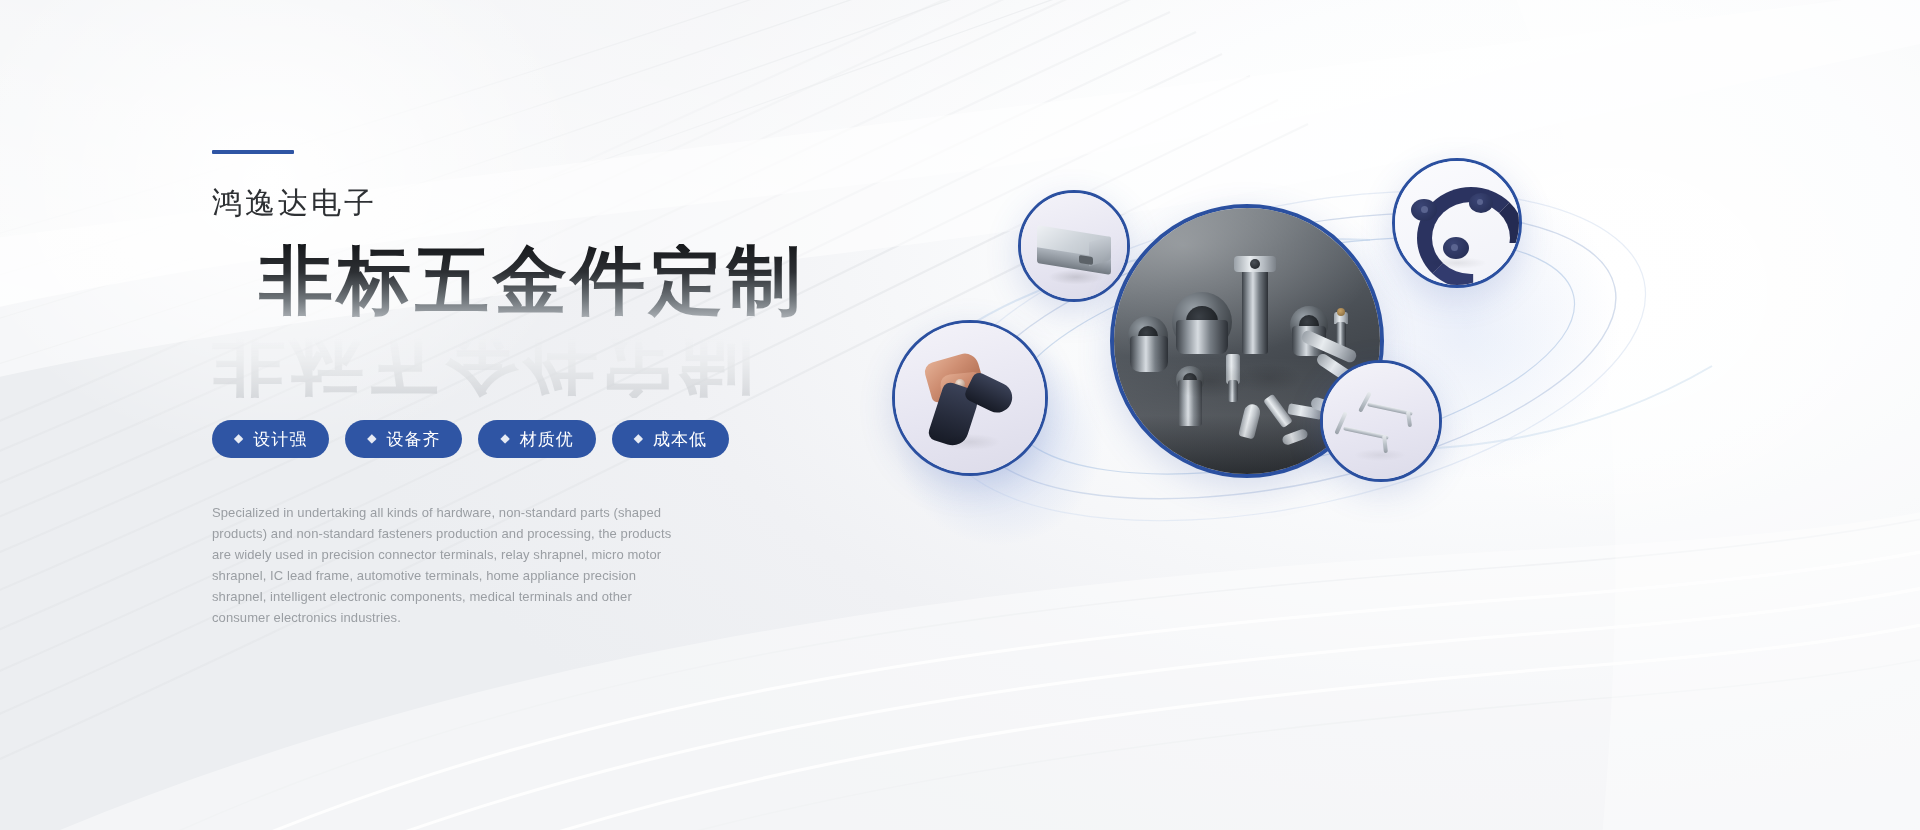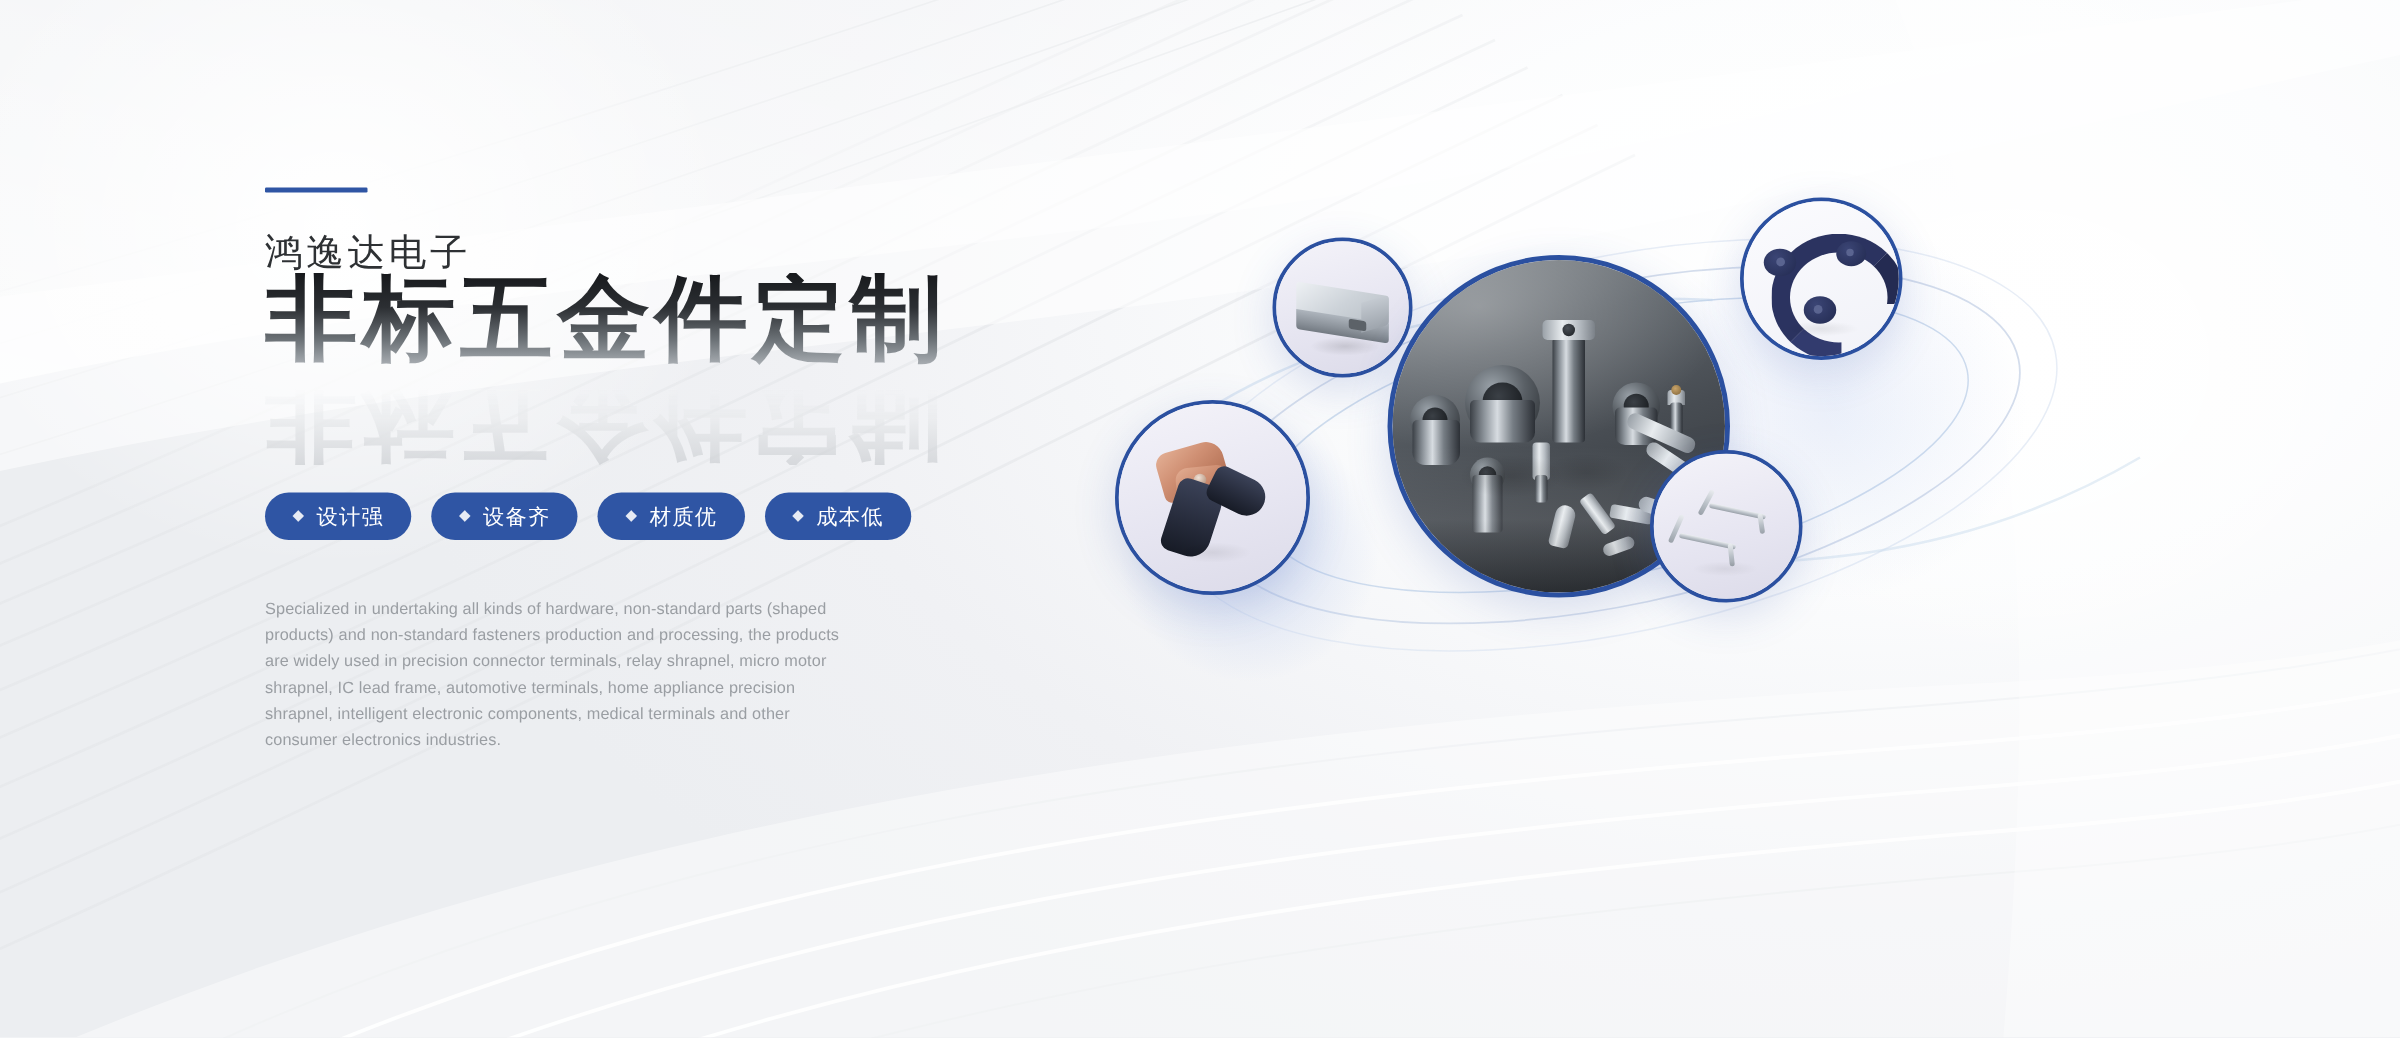--- a/index.html
+++ b/index.html
@@ -27,21 +27,21 @@
     pointer-events:none;}
 
   
   .copy{position:absolute;left:212px;top:150px;width:640px;}
 
   .accent-rule{width:82px;height:4px;background:#2f55a4;border-radius:1px;}
 
   .brand{margin-top:34px;font-size:30px;line-height:1;color:#2e3134;
     letter-spacing:3px;font-weight:400;}
 
-  .headline-wrap{position:relative;height:132px;}
+  .headline-wrap{position:relative;margin-top:26px;height:132px;text-align:center;}
   .headline{
     font-size:74px;line-height:1;font-weight:700;letter-spacing:4px;
     background:linear-gradient(180deg,#17191c 0%,#2c2f33 38%,#6e7479 74%,#a9aeb3 100%);
     -webkit-background-clip:text;background-clip:text;
     color:transparent;-webkit-text-fill-color:transparent;
     white-space:nowrap;
   }
   .headline-reflect{
     position:absolute;left:0;top:80px;
     font-size:74px;line-height:1;font-weight:700;letter-spacing:4px;

